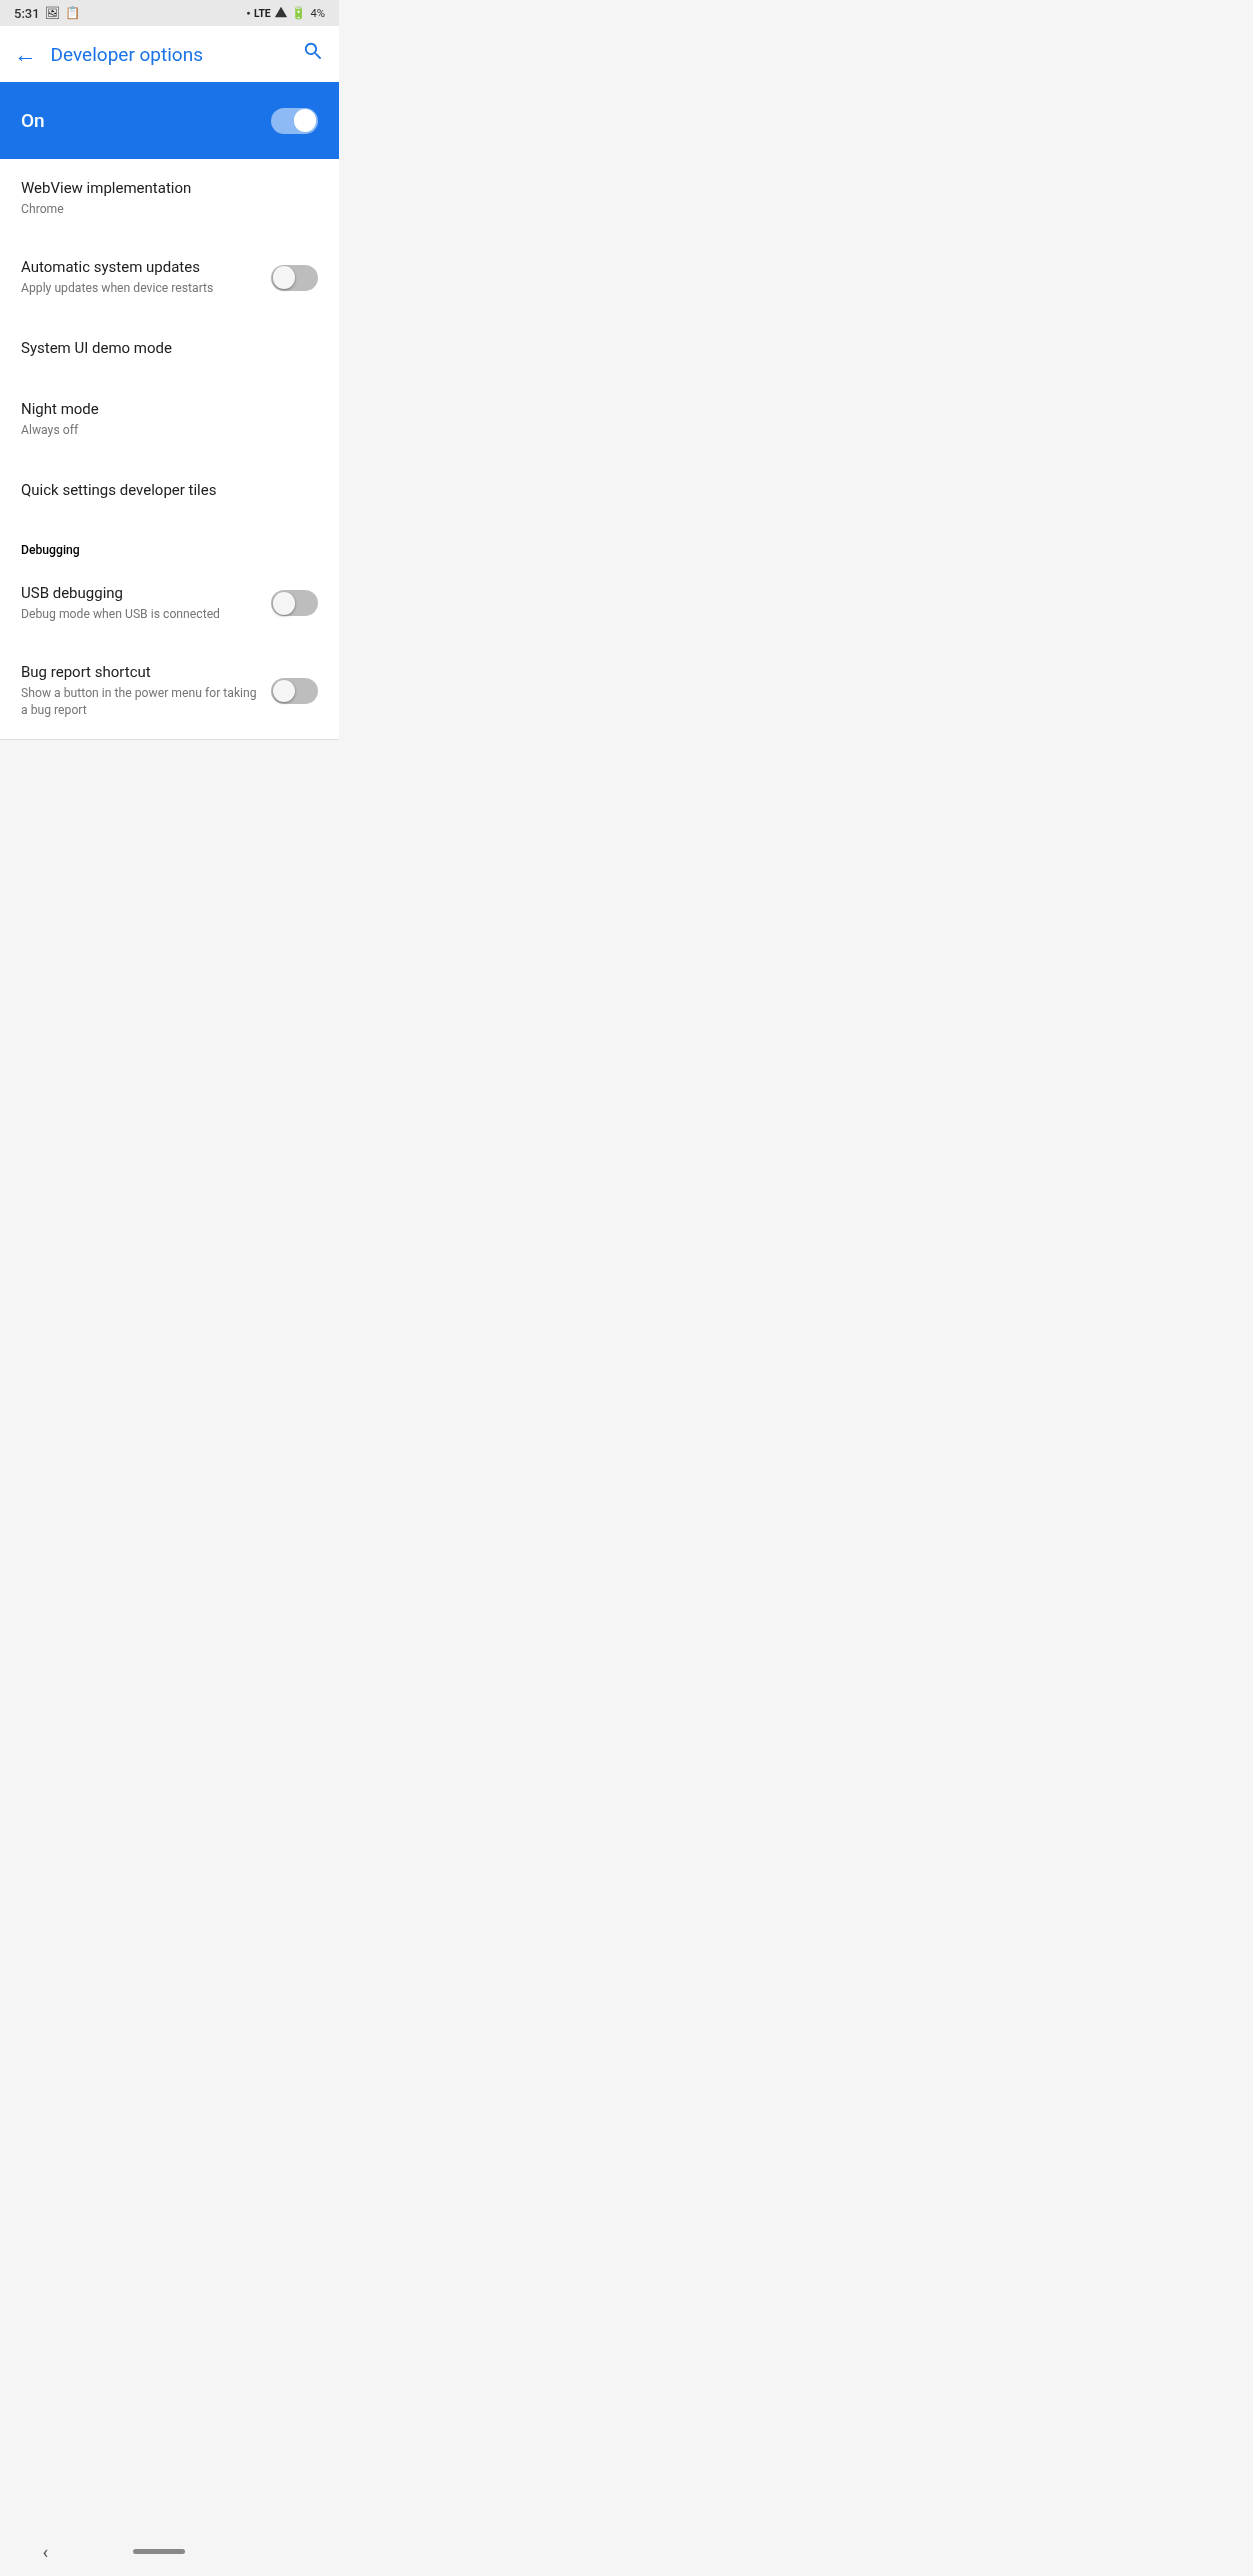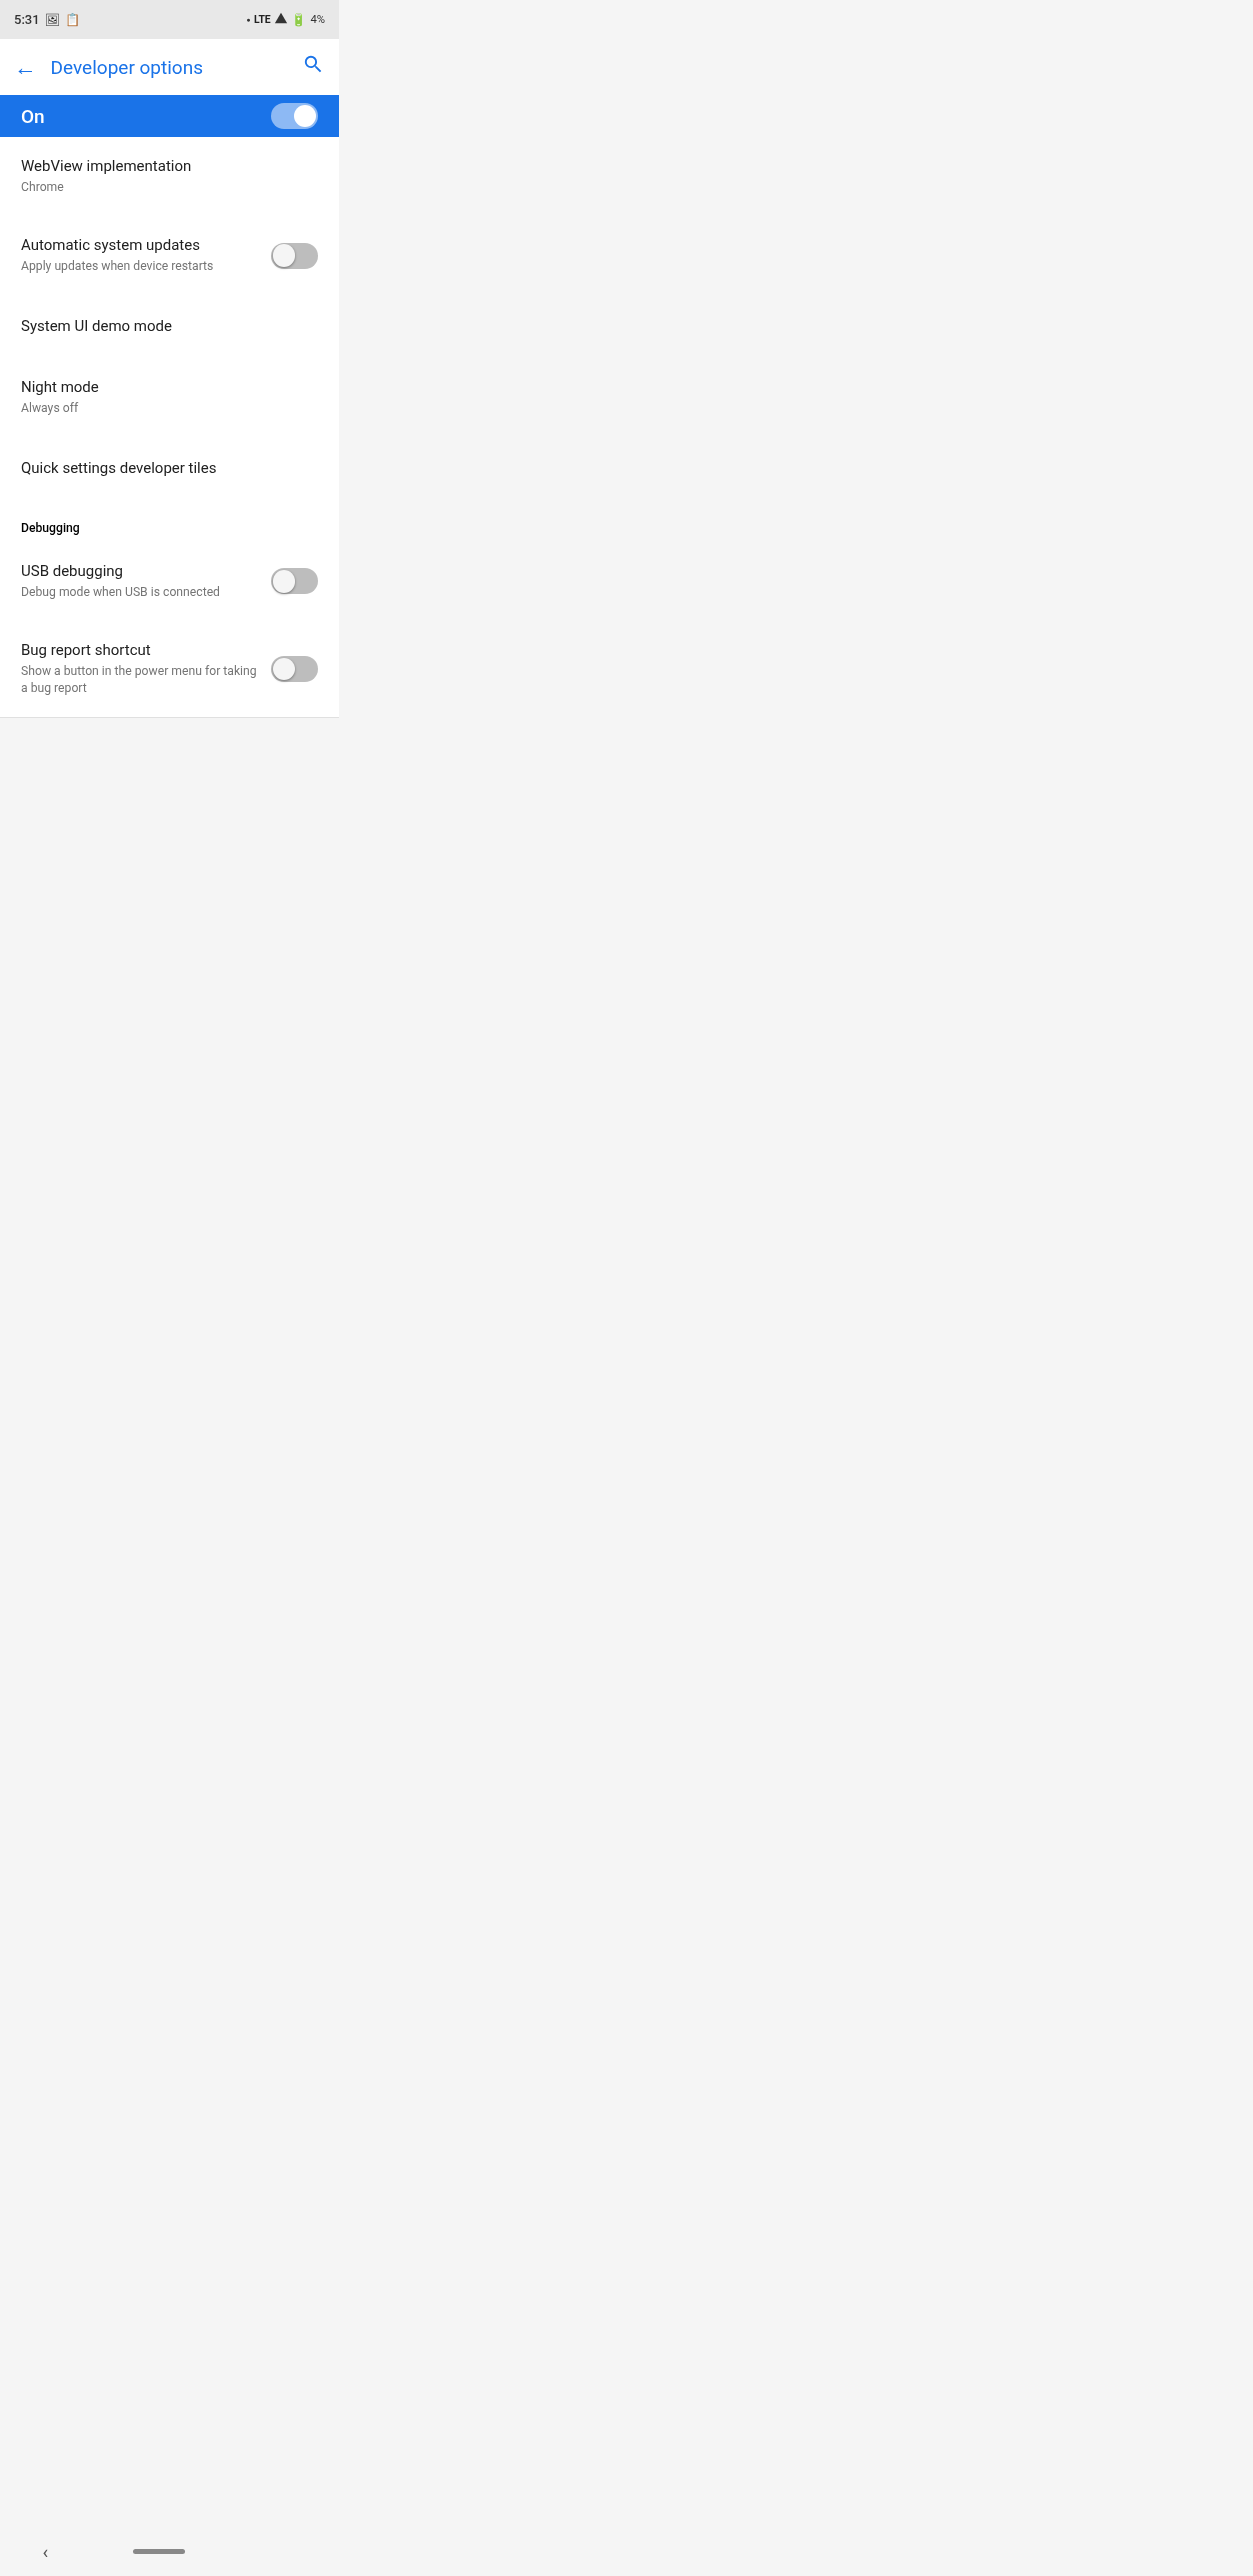--- a/index.html
+++ b/index.html
@@ -11,21 +11,21 @@
       background: #f5f5f5;
       font-family: 'Roboto', Arial, sans-serif;
       font-size: 14px;
       color: #212121;
       overflow-x: hidden;
     }
 
     
     .status-bar {
       background: #e8e8e8;
-      height: 39px;
+      height: 26px;
       display: flex;
       align-items: center;
       justify-content: space-between;
       padding: 0 14px;
       gap: 40px;
     }
     .status-time {
       font-size: 13px;
       font-weight: 500;
       color: #333;
@@ -57,21 +57,21 @@
     }
     .search-icon {
       color: #1a73e8;
       font-size: 21px;
       cursor: pointer;
     }
 
     
     .toggle-header {
       background: #1a73e8;
-      height: 42px;
+      height: 77px;
       display: flex;
       align-items: center;
       justify-content: space-between;
       padding: 0 21px;
     }
     .toggle-label {
       color: #ffffff;
       font-size: 19px;
       font-weight: 500;
     }

